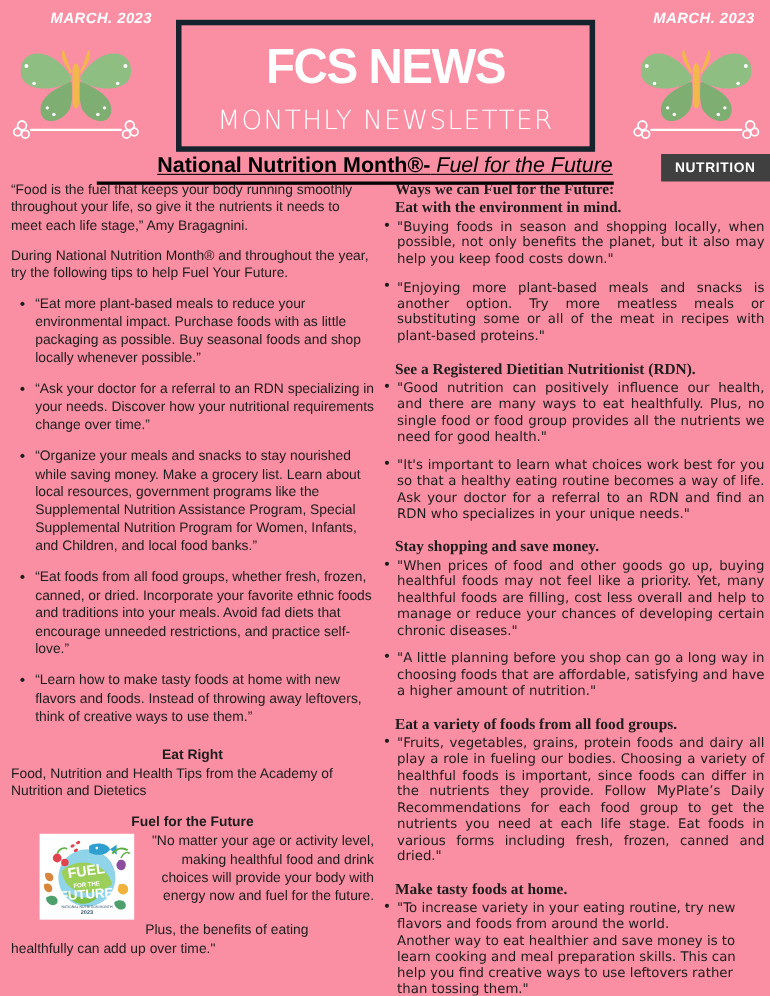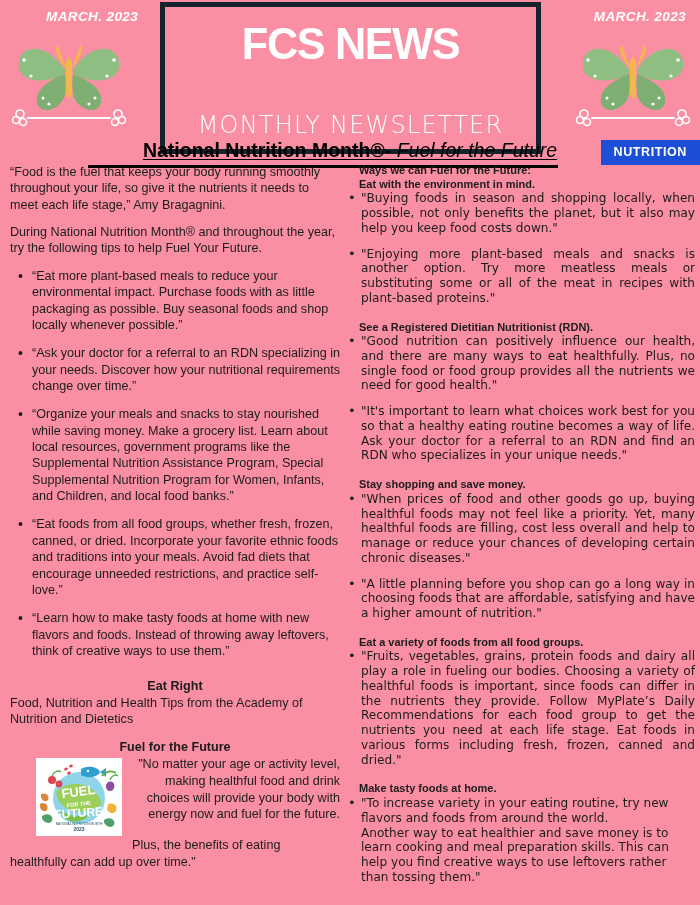--- a/index.html
+++ b/index.html
@@ -39,23 +39,23 @@
     top: 30px;
     width: 118px;
     height: 105px;
   }
   .deco-left  { left: 10px; }
   .deco-right { right: 8px; }
 
   .title-box {
     position: absolute;
     left: 160px;
-    top: 2px;
+    top: 18px;
     width: 381px;
-    height: 152px;
+    height: 120px;
     border: 5px solid #16222c;
     box-sizing: border-box;
   }
   .masthead {
     position: absolute;
     top: 14px;
     left: 0; right: 0;
     text-align: center;
     color: #ffffff;
     font-size: 45px;
@@ -106,21 +106,21 @@
     left: 88px;
     width: 470px;
     top: 28px;
     height: 3px;
     background: #000000;
   }
   .nutrition-badge {
     position: absolute;
     right: 0;
     top: 3px;
-    background: #1d4ed8;
+    background: #404040;
     color: #ffffff;
     font-weight: bold;
     font-size: 12.5px;
     letter-spacing: 0.6px;
     padding: 5px 13px 6px 13px;
     text-align: right;
   }
 
   
   .columns {
@@ -204,23 +204,24 @@
   .fuel-after {
     font-size: 12.6px;
     line-height: 1.34;
     margin: 0;
     padding-top: 14px;
   }
 
   
   .col-right .r-head {
     font-weight: bold;
-    font-size: 11px;
+    font-size: 14px;
     line-height: 1.24;
     margin: 0 0 0 14px;
+    font-family: Liberation Serif, serif;
   }
   .col-right ul {
     margin: 0;
     padding-left: 16px;
     list-style: none;
   }
   .col-right li {
     position: relative;
     font-size: 12.1px;
     line-height: 1.22;

